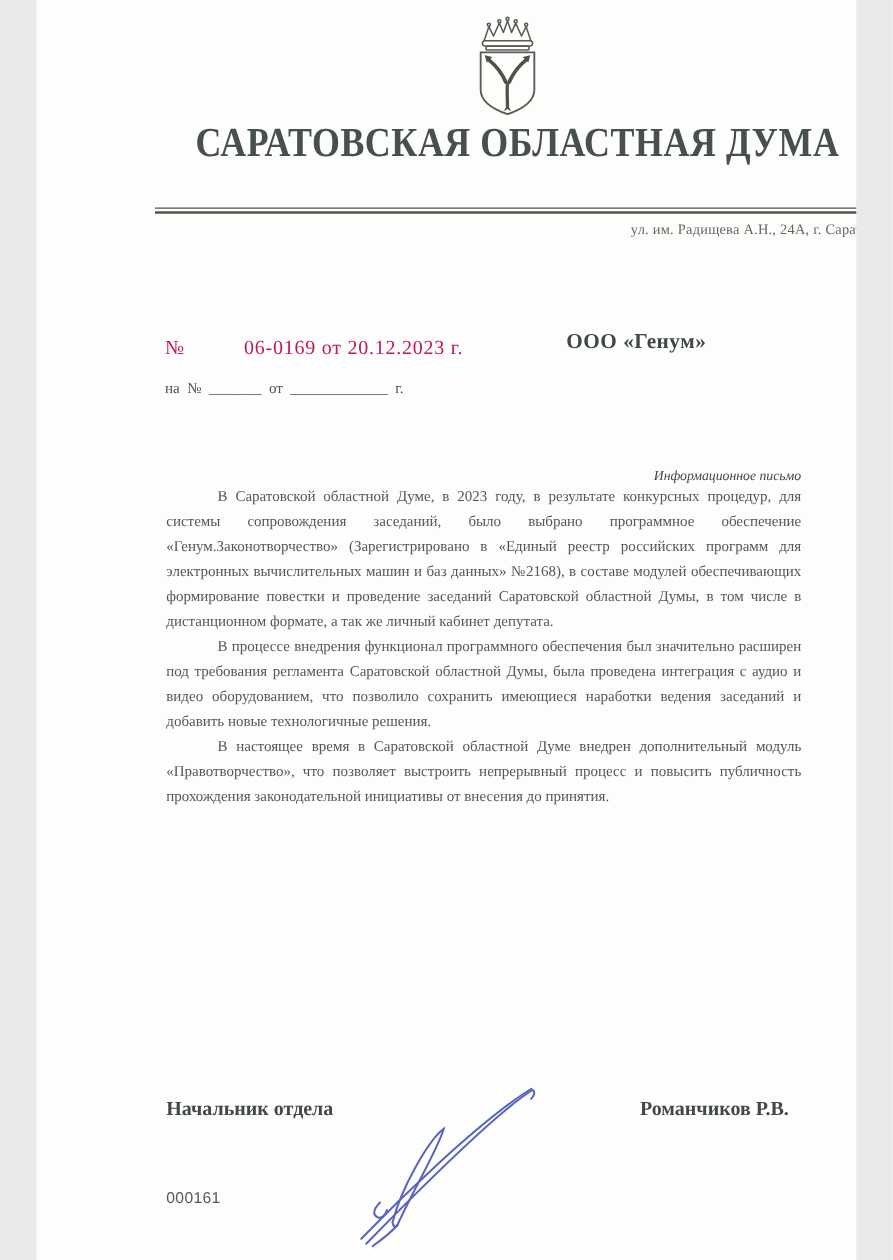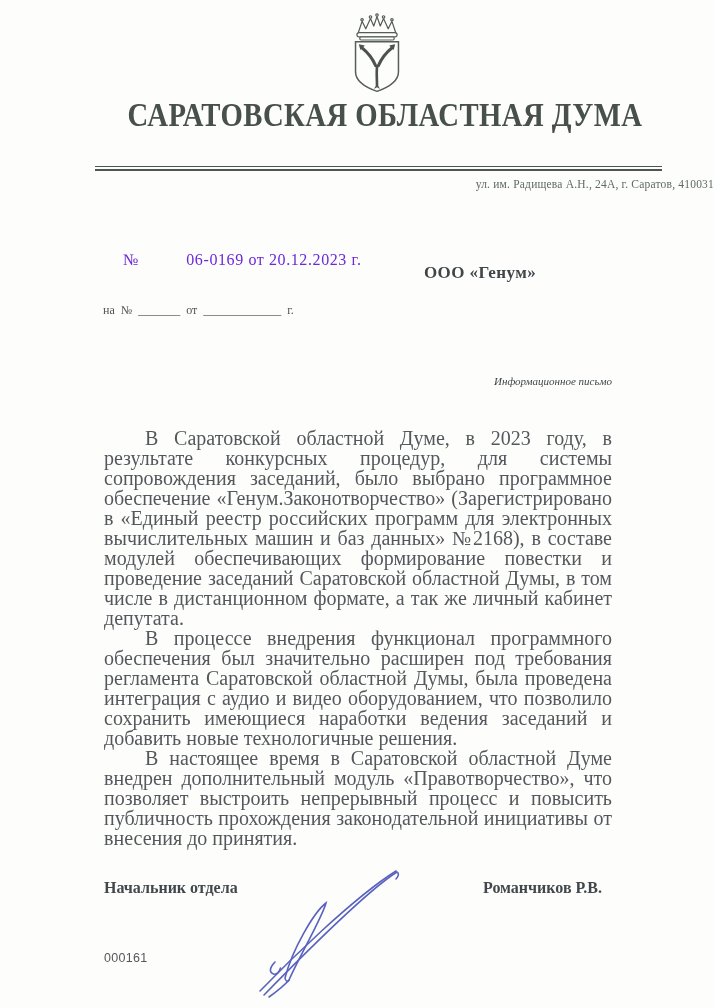--- a/index.html
+++ b/index.html
@@ -1,18 +1,18 @@
 <!DOCTYPE html>
 <html lang="ru"><head>
 <meta charset="utf-8">
 <style>
   html,body{margin:0;padding:0;background:#e9e9e9;}
   .page{
     position:relative;
-    width:714px;height:1008px;
+    width:656px;height:1008px;
     margin:0 auto;
     background:#fdfdfc;
     overflow:hidden;
     font-family:"Liberation Serif","DejaVu Serif",serif;
     color:#4d5255;
   }
   .abs{position:absolute;}
   .center-band{left:56px;width:658px;text-align:center;}
   .emblem{left:349px;top:10px;}
   .org-name{
@@ -31,35 +31,35 @@
     white-space:nowrap;
   }
   .rule{
     left:95px;top:166px;width:567px;height:2px;
     border-top:1.5px solid #4e564f;
     border-bottom:2.5px solid #4e564f;
   }
   .addr{color:#5f6a62;font-size:11.5px;letter-spacing:.2px;white-space:nowrap;text-align:right;}
   .addr1{top:178px;}
   .addr2{top:192px;}
-  .ref-row{left:103px;top:251px;font-size:16px;color:#6d28d9;white-space:nowrap;margin-left:20px;}
+  .ref-row{left:103px;top:270px;font-size:16px;color:#be185d;white-space:nowrap;}
   .ref-row .num-label{display:inline-block;}
   .ref-row .num-value{display:inline-block;margin-left:44px;letter-spacing:.6px;}
   .recipient{left:424px;top:263px;font-size:17px;font-weight:bold;color:#3f464a;letter-spacing:.4px;white-space:nowrap;}
   .reply-row{left:103px;top:303px;font-size:12px;color:#4d5255;white-space:nowrap;word-spacing:3px;}
   .letter-title{
     top:375px;left:104px;width:508px;
     padding-left:24px;box-sizing:border-box;
     text-align:right;
     font-size:11px;font-weight:normal;font-style:italic;
     color:#3f464a;
   }
   .body-text{
-    left:104px;top:428px;width:508px;
-    font-size:20px;line-height:20px;
+    left:104px;top:387px;width:508px;
+    font-size:12px;line-height:20px;
     text-align:justify;
     color:#54585c;
   }
   .body-text p{margin:0;text-indent:41px;}
   .sig-pos{left:104px;top:879px;font-size:16px;font-weight:bold;color:#41474b;white-space:nowrap;}
   .sig-name{left:483px;top:879px;font-size:16px;font-weight:bold;color:#41474b;white-space:nowrap;}
   .ink{left:248px;top:850px;}
   .doc-code{
     left:104px;top:951px;
     font-family:"Liberation Sans","DejaVu Sans",sans-serif;

